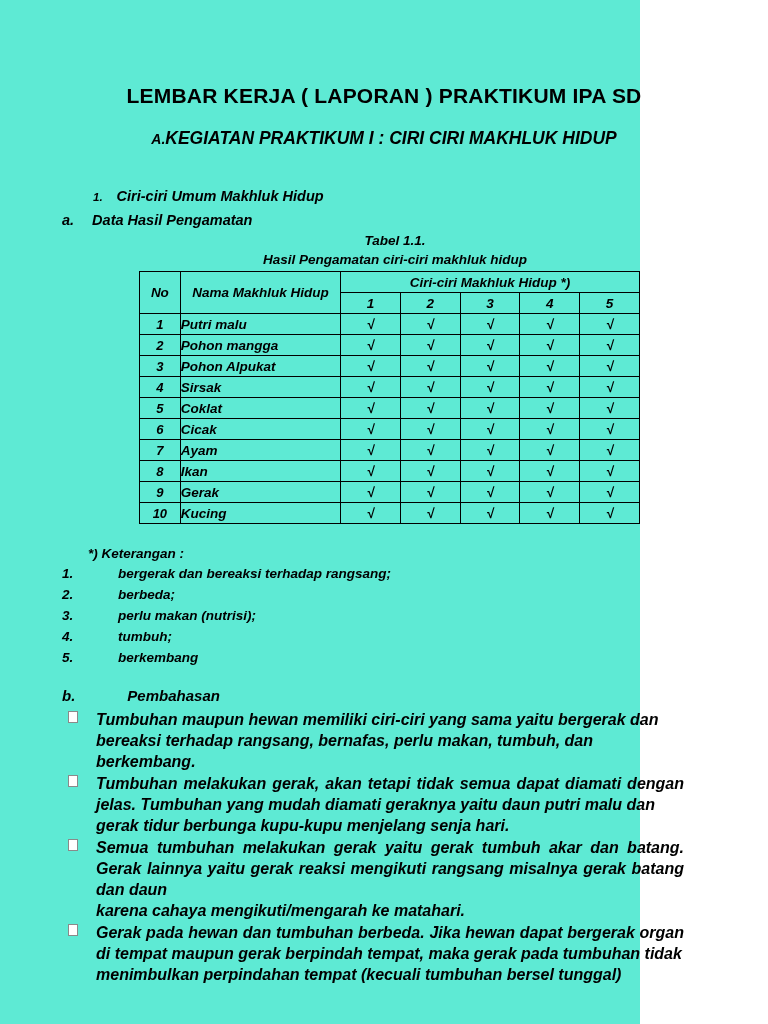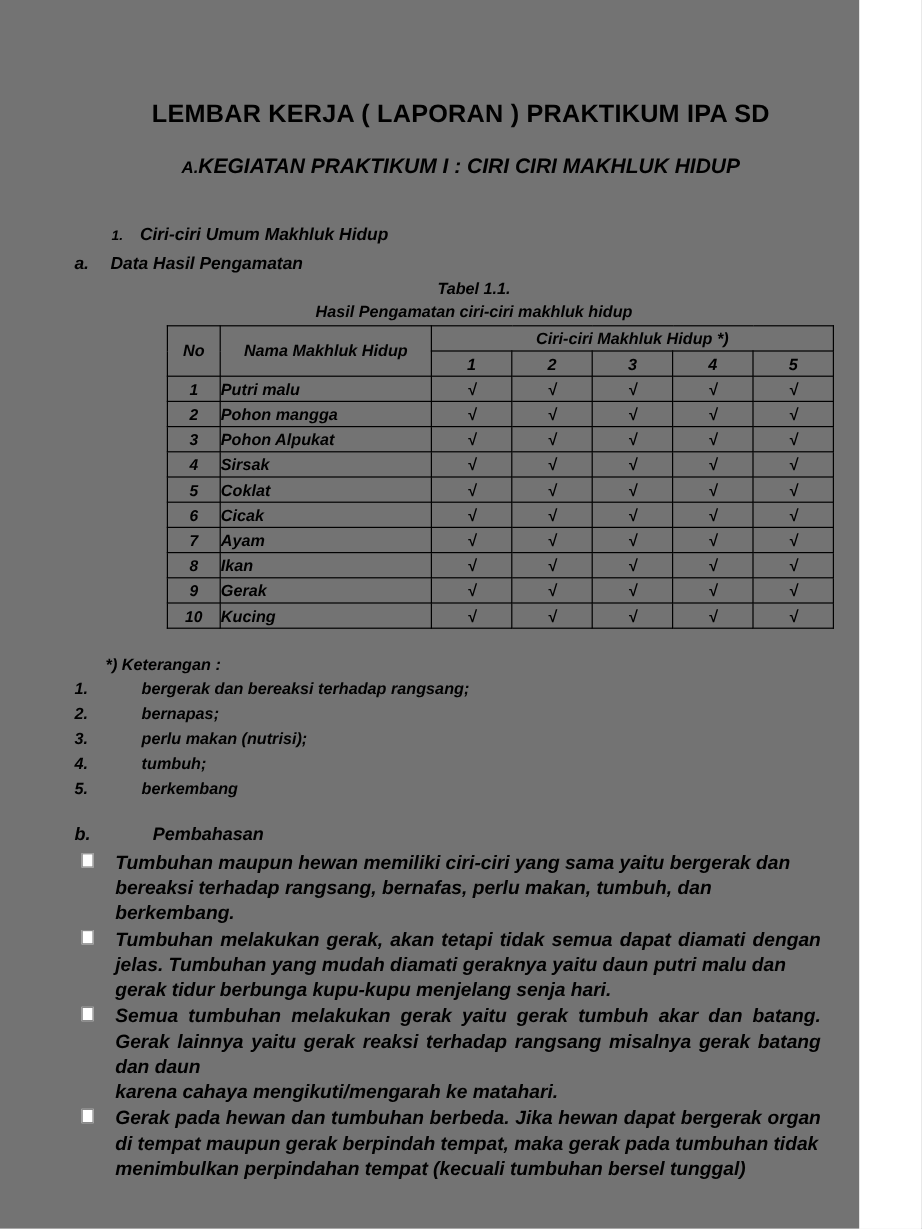--- a/index.html
+++ b/index.html
@@ -11,23 +11,23 @@
     width: 768px;
     height: 1024px;
     font-family: "Liberation Sans", sans-serif;
     color: #000000;
     position: relative;
     overflow: hidden;
   }
   .page {
     position: absolute;
     left: 0; top: 0;
-    width: 716px;
+    width: 640px;
     height: 1024px;
-    background: #737373;
+    background: #5eead4;
   }
 
   
   .doc-title {
     position: absolute;
     left: 0; top: 84px;
     width: 768px;
     text-align: center;
     font-size: 21px;
     font-weight: bold;
@@ -351,21 +351,21 @@
 
   <div class="ket-title">*) Keterangan :</div>
 
   <div class="ket-list">
     <div class="ket-row">
       <span class="n">1.</span>
       <span class="t">bergerak dan bereaksi terhadap rangsang;</span>
     </div>
     <div class="ket-row">
       <span class="n">2.</span>
-      <span class="t">bernapas;</span>
+      <span class="t">berbeda;</span>
     </div>
     <div class="ket-row">
       <span class="n">3.</span>
       <span class="t">perlu makan (nutrisi);</span>
     </div>
     <div class="ket-row">
       <span class="n">4.</span>
       <span class="t">tumbuh;</span>
     </div>
     <div class="ket-row">
@@ -384,21 +384,21 @@
       <p>Tumbuhan maupun hewan memiliki ciri-ciri yang sama yaitu bergerak dan</p>
       <p class="last">bereaksi terhadap rangsang, bernafas, perlu makan, tumbuh, dan berkembang.</p>
     </div>
     <div class="bullet">
       <span class="marker"></span>
       <p>Tumbuhan melakukan gerak, akan tetapi tidak semua dapat diamati dengan jelas. Tumbuhan yang mudah diamati geraknya yaitu daun putri malu dan</p>
       <p class="last">gerak tidur berbunga kupu-kupu menjelang senja hari.</p>
     </div>
     <div class="bullet">
       <span class="marker"></span>
-      <p>Semua tumbuhan melakukan gerak yaitu gerak tumbuh akar dan batang. Gerak lainnya yaitu gerak reaksi terhadap rangsang misalnya gerak batang dan daun</p>
+      <p>Semua tumbuhan melakukan gerak yaitu gerak tumbuh akar dan batang. Gerak lainnya yaitu gerak reaksi mengikuti rangsang misalnya gerak batang dan daun</p>
       <p class="last">karena cahaya mengikuti/mengarah ke matahari.</p>
     </div>
     <div class="bullet">
       <span class="marker"></span>
       <p>Gerak pada hewan dan tumbuhan berbeda. Jika hewan dapat bergerak organ di tempat maupun gerak berpindah tempat, maka gerak pada tumbuhan tidak</p>
       <p class="last">menimbulkan perpindahan tempat (kecuali tumbuhan bersel tunggal)</p>
     </div>
   </div>
 
 </div>

